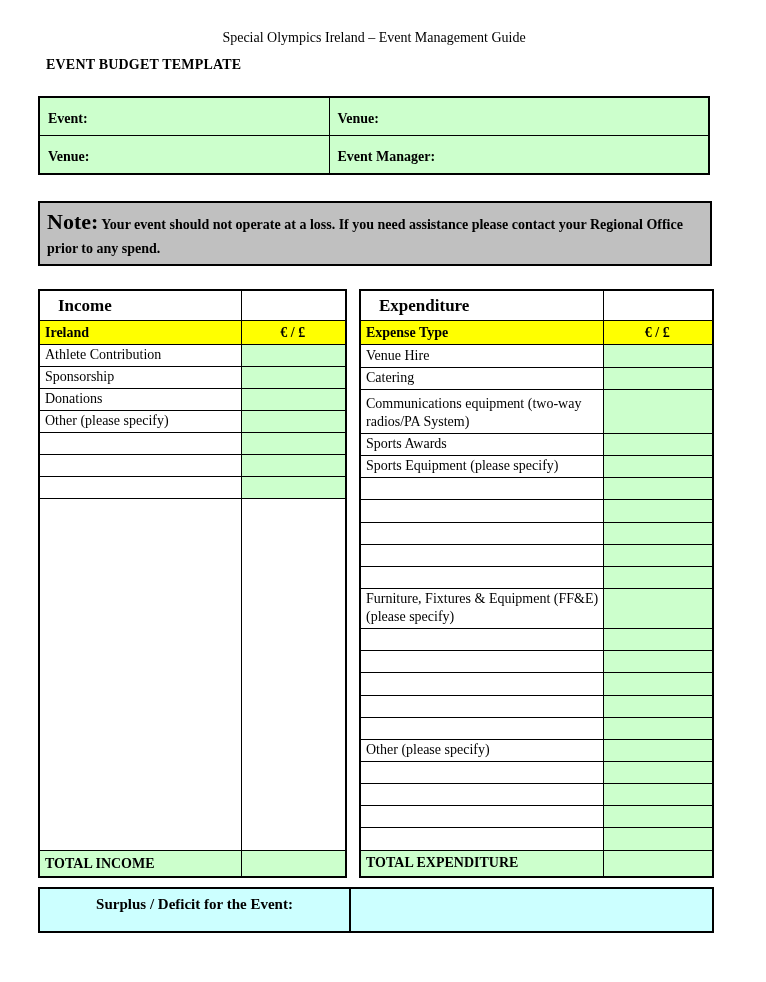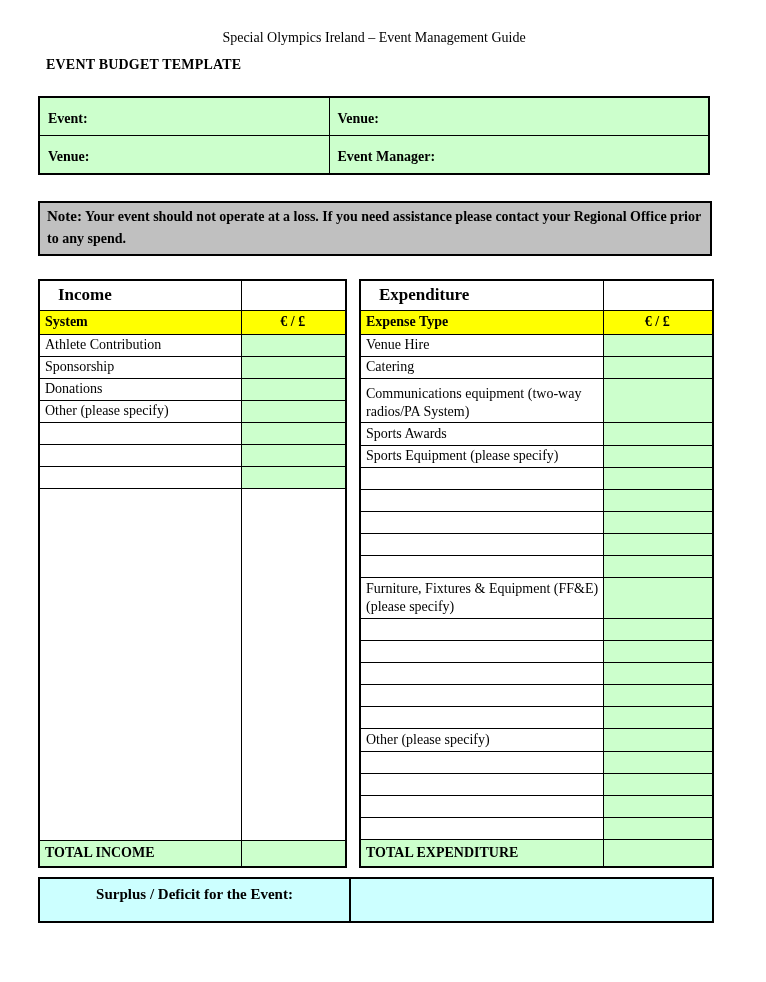--- a/index.html
+++ b/index.html
@@ -25,21 +25,21 @@
   }
   .event-table col.c1 { width: 290px; }
 
   
   .note {
     width: 658px; margin-top: 26px;
     border: 2px solid #000; background: #c0c0c0;
     padding: 2px 5px 5px 7px;
     font-weight: bold; font-size: 14px; line-height: 1.5;
   }
-  .note-prefix { font-size: 15px; }
+  .note-prefix { font-size: 22px; }
 
   
   .tables { display: flex; margin-top: 23px; width: 672px; }
   .budget-table { border-collapse: collapse; border: 2.5px solid #000; table-layout: fixed; height: 589px; }
   .budget-table td { border: 1.5px solid #000; overflow: hidden; }
   .budget-table.income { width: 307px; margin-right: 12px; }
   .budget-table.expenditure { width: 353px; }
   .income col.c-label { width: 202px; }
   .income col.c-val { width: 105px; }
   .expenditure col.c-label { width: 243px; }
@@ -104,21 +104,21 @@
       <colgroup>
           <col class="c-label">
           <col class="c-val">
         </colgroup>
       <tbody>
           <tr class="title-row">
         <td>Income</td>
         <td></td>
       </tr>
       <tr class="yellow-row">
-        <td>System</td>
+        <td>Ireland</td>
         <td class="amt">€ / £</td>
       </tr>
       <tr class="item-row">
         <td class="label">Athlete Contribution</td>
         <td class="val"></td>
       </tr>
       <tr class="item-row">
         <td class="label">Sponsorship</td>
         <td class="val"></td>
       </tr>

